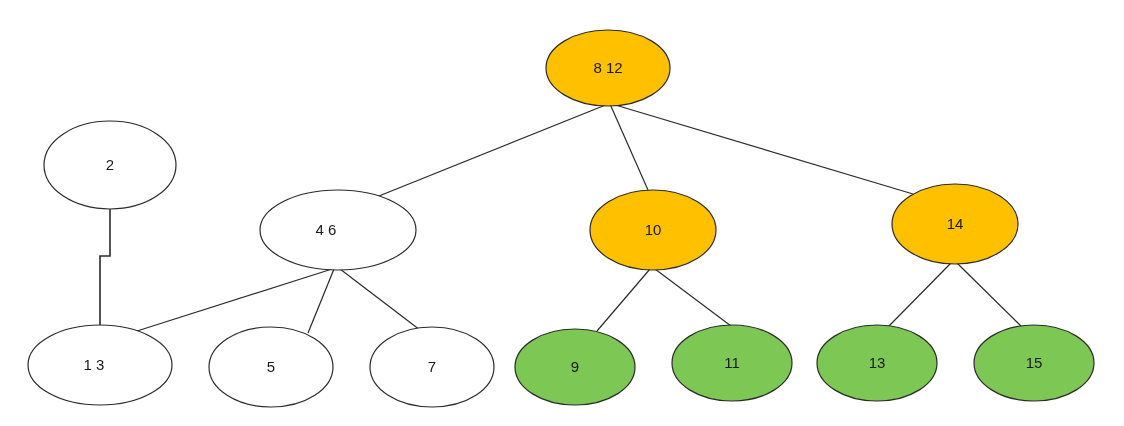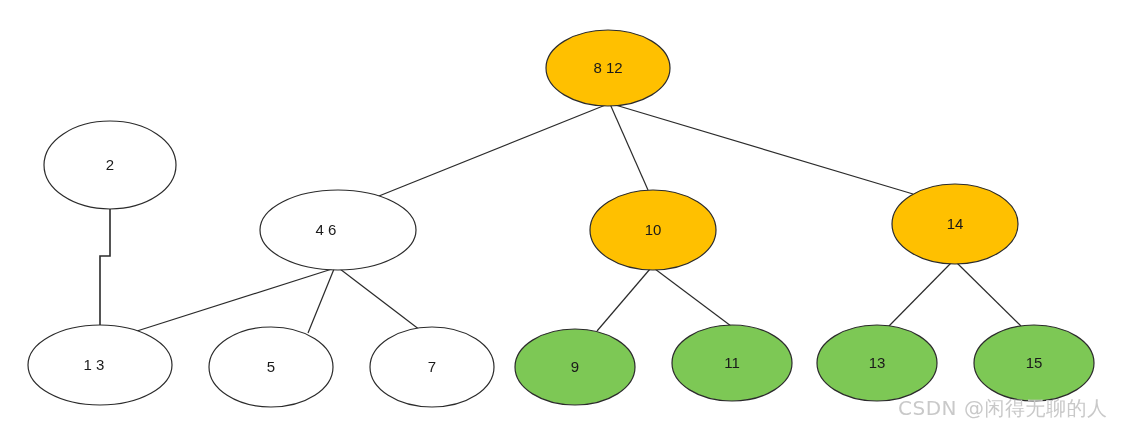--- a/index.html
+++ b/index.html
@@ -147,15 +147,14 @@
     </g>
 
     <g>
       <ellipse class="node-ellipse" cx="1034" cy="363" rx="60" ry="38" fill="#7DC855"></ellipse>
       <text class="node-label" x="1034" y="364">15</text>
     </g>
 
   </svg>
 
 
-  <div class="watermark-text" style="left:898px; top:395px;">CSDN @闲得无聊的人</div>
 
 </div>
 
 </body></html>

